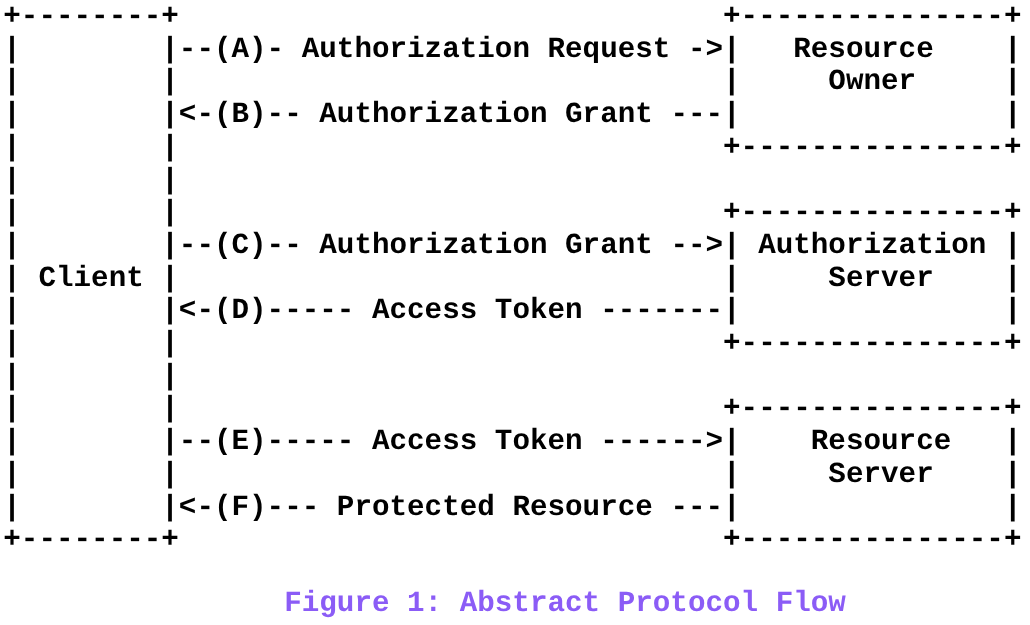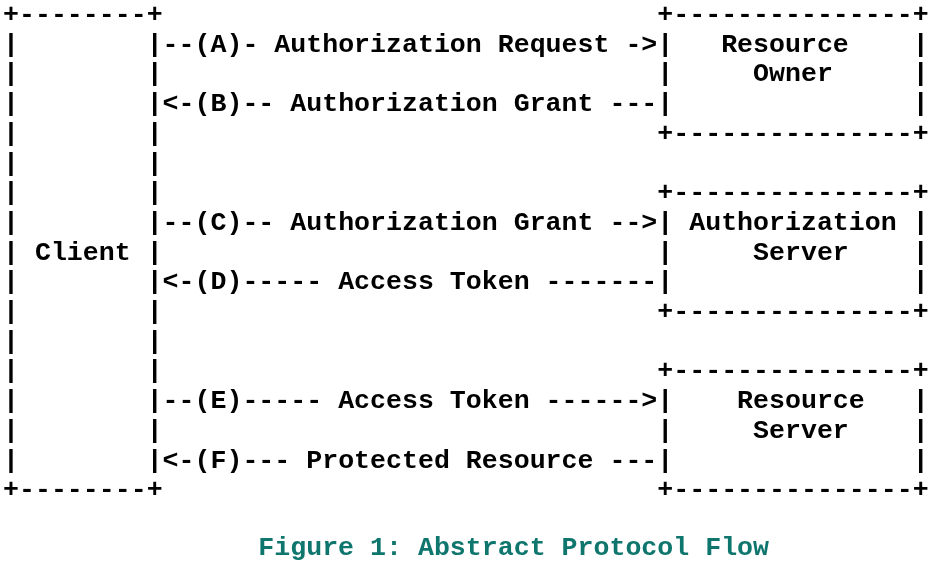--- a/index.html
+++ b/index.html
@@ -35,21 +35,21 @@
   }
   .caption {
     margin: 0;
     margin-top: 28px;
     padding-left: 16ch;
     font-family: inherit;
     font-weight: bold;
     font-size: 26.6px;
     line-height: 29.7px;
     white-space: pre;
-    color: #0f766e;
+    color: #8b5cf6;
   }
 </style>
 </head>
 <body>
 
 <div class="page">
   <div class="diagram-wrap">
     <pre class="ascii">+--------+                               +---------------+
 |        |--(A)- Authorization Request -&gt;|   Resource    |
 |        |                               |     Owner     |

